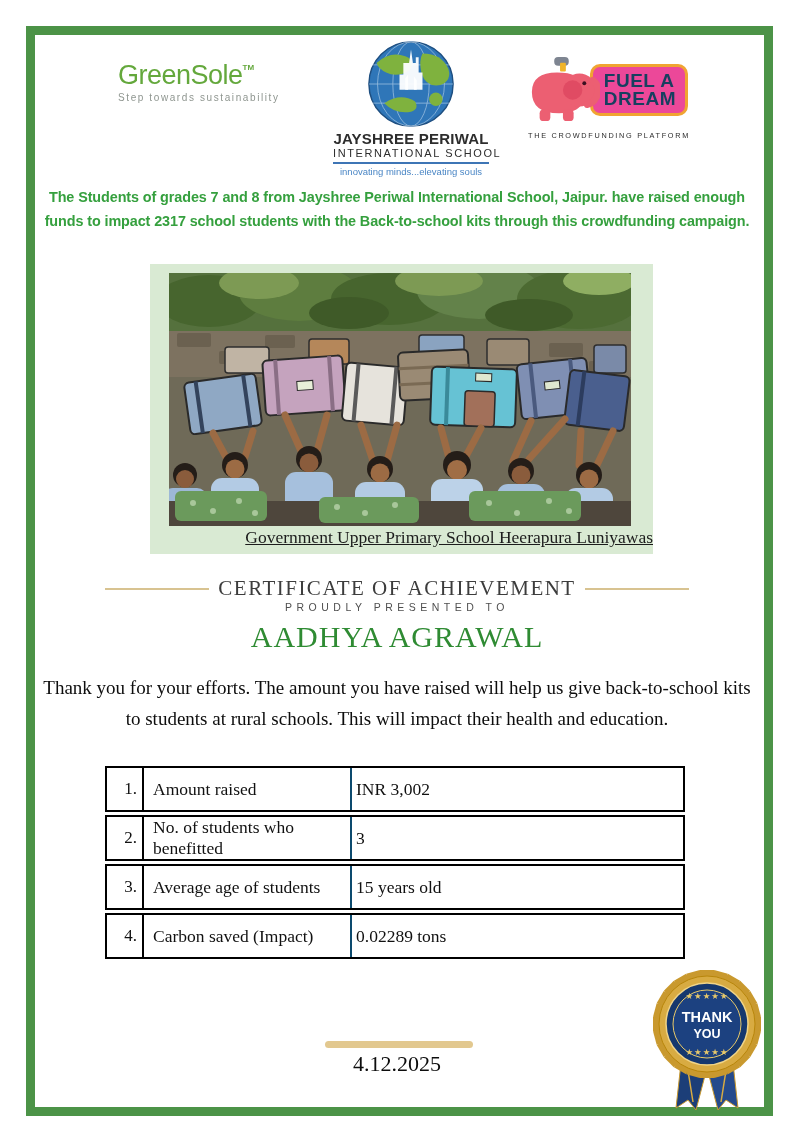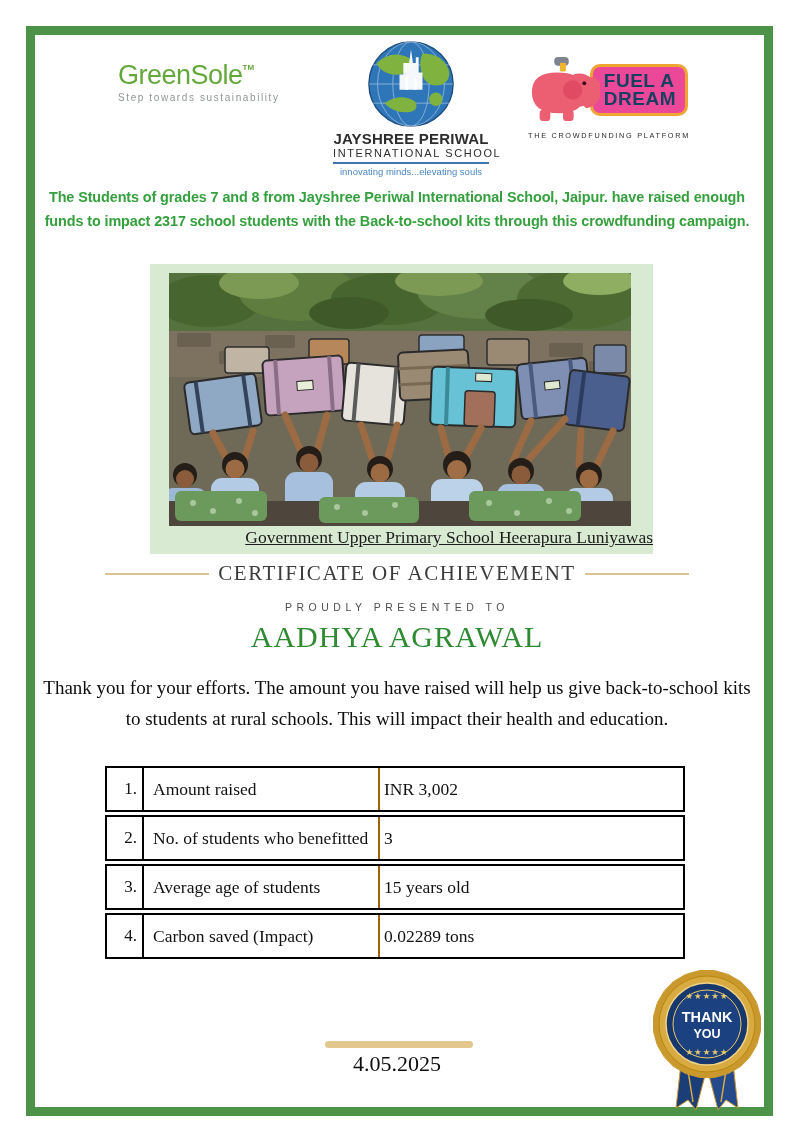--- a/index.html
+++ b/index.html
@@ -39,39 +39,39 @@
     font-family:"Liberation Sans",sans-serif; font-weight:700;
     font-size:14.4px; line-height:1.7; color:#35a03e; letter-spacing:-0.1px;
   }
 
   
   .photo-frame { position:absolute; left:150px; top:256px; width:503px; height:290px; background:#d9ead3; }
   .photo { position:absolute; left:19px; top:9px; width:462px; height:253px; display:block; }
   .photo-caption { position:absolute; left:0; right:0; bottom:6px; text-align:right; font-size:17.5px; color:#1c1c1c;text-decoration:underline; }
 
   
-  .cert-heading { position:absolute; left:105px; top:553px; width:584px; display:flex; align-items:center; gap:9px; }
+  .cert-heading { position:absolute; left:105px; top:568px; width:584px; display:flex; align-items:center; gap:9px; }
   .hline { flex:1; height:2px; background:#d8c391; }
   .cert-heading-text { font-size:21px; color:#3c3c3c; letter-spacing:1.5px; white-space:nowrap; }
 
   .presented { position:absolute; left:0; right:0; top:593px; text-align:center;
     font-family:"Liberation Sans",sans-serif; font-size:10.5px; letter-spacing:4.5px; color:#4f4f4f; }
 
   .recipient { position:absolute; left:0; right:0; top:612px; text-align:center;
     font-size:30px; color:#2f8b33; letter-spacing:1px; }
 
   
   .body-text { position:absolute; left:35px; top:665px; width:724px; text-align:center;
     font-size:19px; line-height:1.62; color:#0d0d0d; }
 
   
   .impact-table { position:absolute; left:105px; top:758px; width:580px; }
   .t-row { display:flex; height:46px; border:2px solid #000; margin-bottom:3px; background:#fff; }
   .c-num { width:37px; border-right:2px solid #000; display:flex; align-items:center; justify-content:flex-end; padding-right:5px; font-size:17px; }
-  .c-label { width:236px; border-right:2px solid #a16207; display:flex; align-items:center; padding-left:9px; font-size:17.5px; }
+  .c-label { width:208px; border-right:2px solid #0c4a6e; display:flex; align-items:center; padding-left:9px; font-size:17.5px; }
   .c-value { flex:1; display:flex; align-items:center; padding-left:4px; font-size:17.5px; }
 
   
   .badge { position:absolute; left:644px; top:954px; width:126px; height:154px; z-index:3; }
 
   
   .date-line { position:absolute; left:325px; top:1033px; width:148px; height:7px; border-radius:4px; background:#e2c88f; }
   .date-text { position:absolute; left:0; right:0; top:1043px; text-align:center; font-size:22px; color:#0d0d0d; }
 </style>
 </head>
@@ -349,14 +349,14 @@
       <circle cx="63" cy="62" r="41" fill="#16386e" stroke="#f0d488" stroke-width="1.5"></circle>
       <circle cx="63" cy="62" r="34" fill="#1c4180" stroke="#e8c96a" stroke-width="1"></circle>
       <text x="63" y="37" text-anchor="middle" font-size="8.5" fill="#e8c96a" letter-spacing="1">★★★★★</text>
       <text x="63" y="60" text-anchor="middle" font-size="14.5" font-weight="bold" fill="#ffffff" font-family="Liberation Sans, sans-serif">THANK</text>
       <text x="63" y="76" text-anchor="middle" font-size="12.5" font-weight="bold" fill="#ffffff" font-family="Liberation Sans, sans-serif">YOU</text>
       <text x="63" y="93" text-anchor="middle" font-size="8.5" fill="#e8c96a" letter-spacing="1">★★★★★</text>
     </svg>
   </div>
 
   <div class="date-line"></div>
-  <div class="date-text">4.05.2025</div>
+  <div class="date-text">4.12.2025</div>
 </div>
 
 </body></html>

